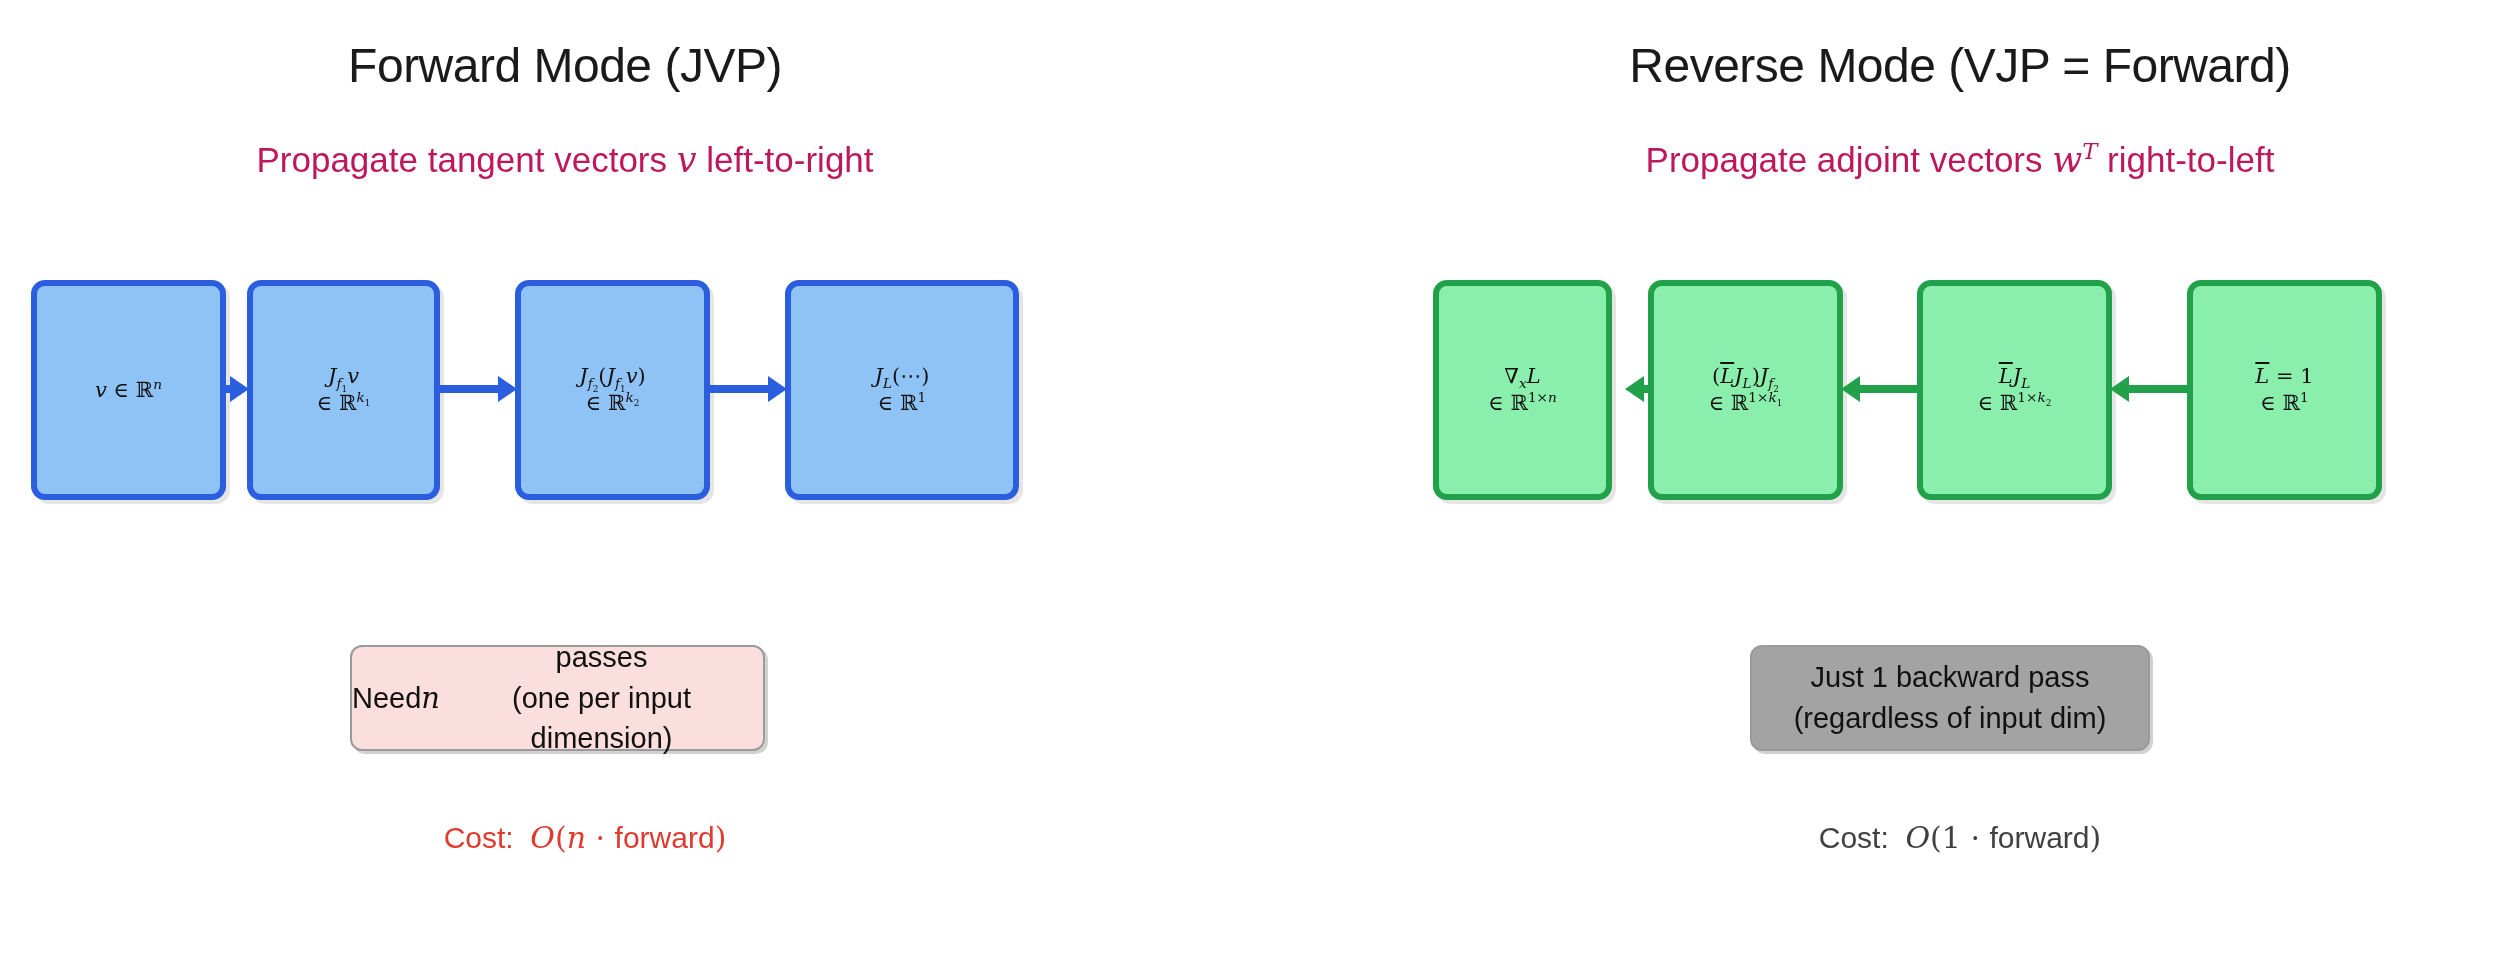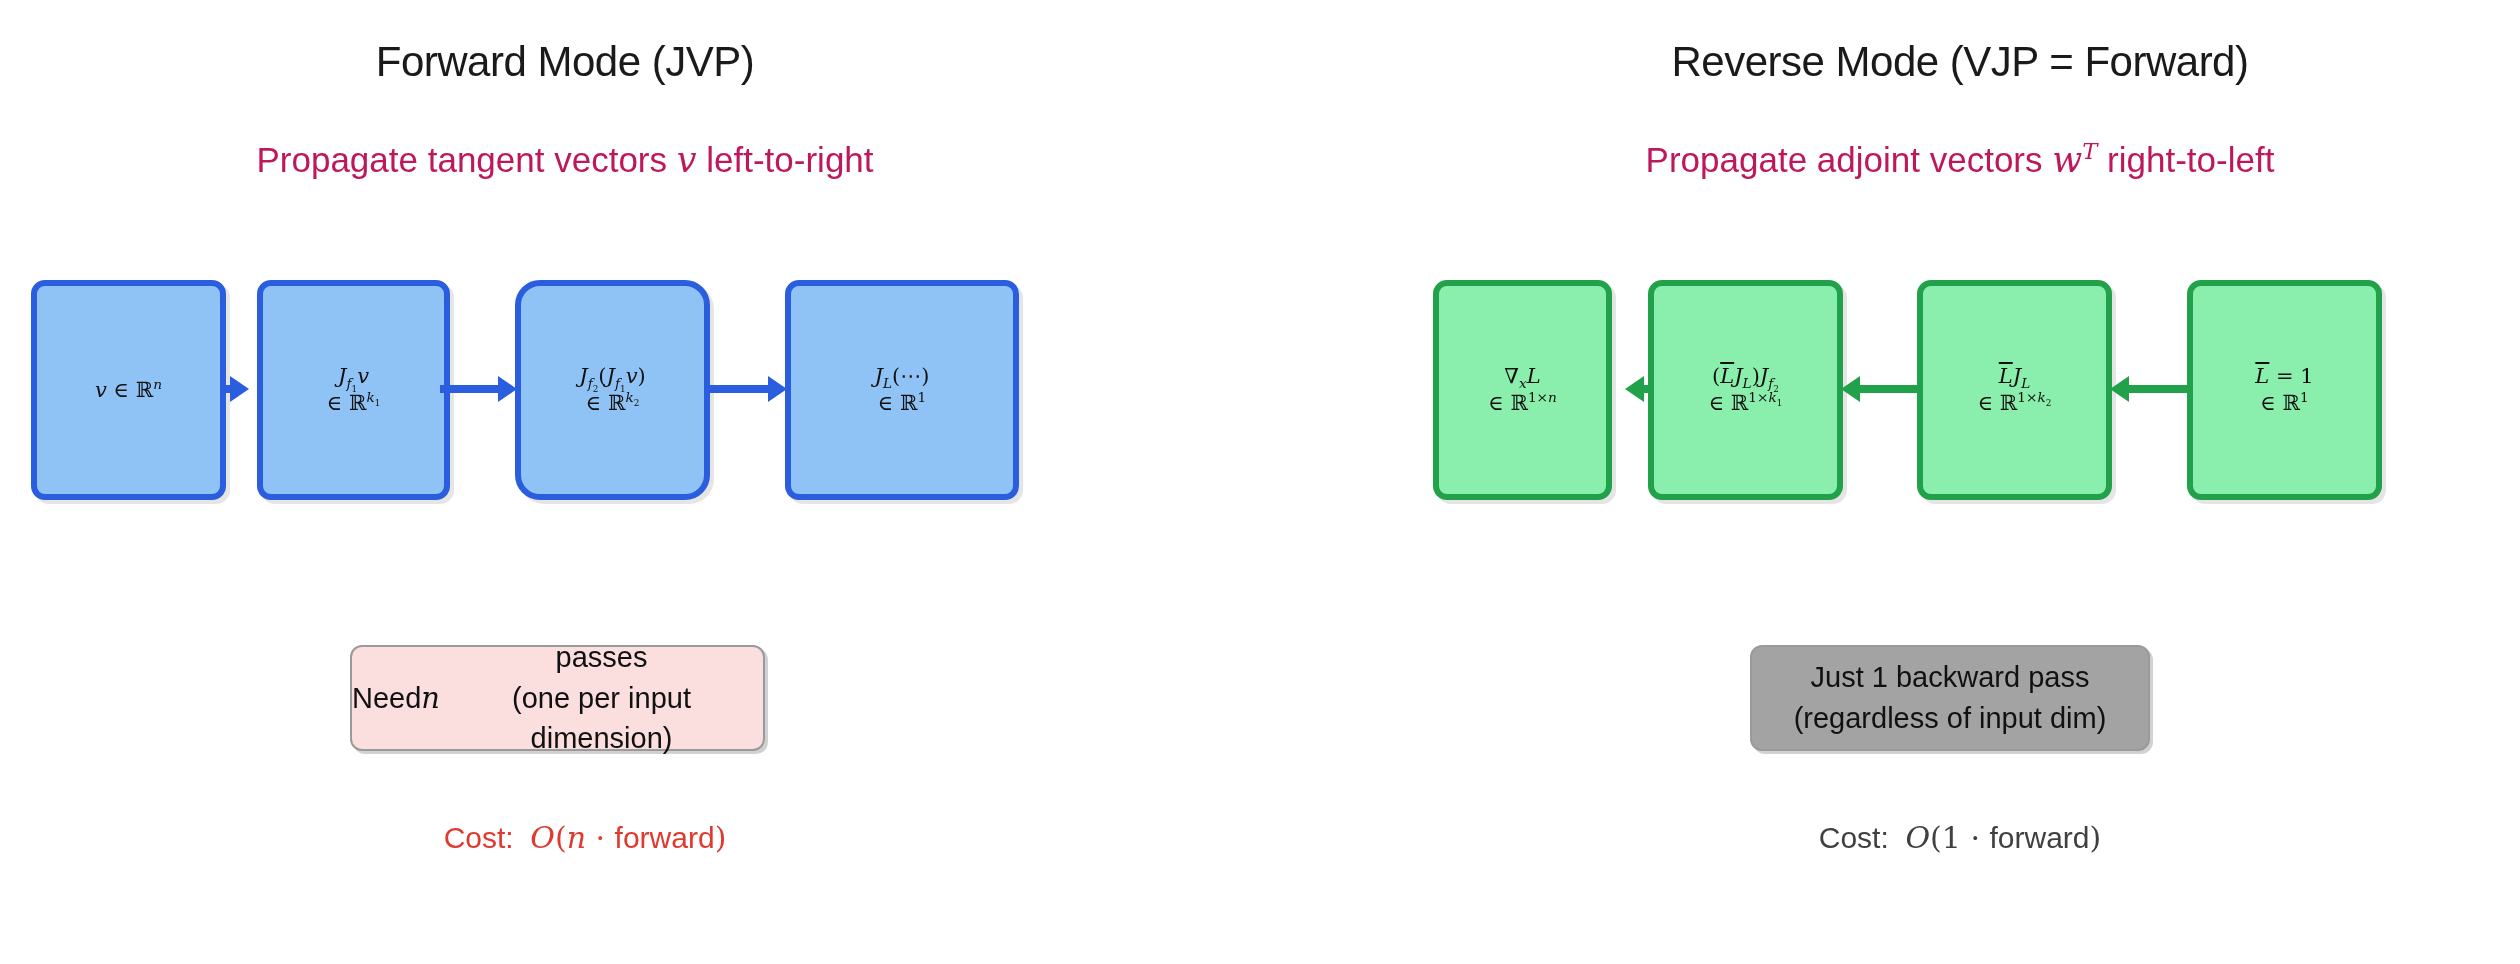--- a/index.html
+++ b/index.html
@@ -1,21 +1,21 @@
 <!DOCTYPE html>
 <html><head>
 <meta charset="utf-8">
 <style>
   html,body{margin:0;padding:0;background:#ffffff;}
   body{width:2520px;height:964px;position:relative;overflow:hidden;
        font-family:"Liberation Sans",sans-serif;color:#1a1a1a;}
   .canvas{position:absolute;inset:0;}
 
   
-  .title{position:absolute;top:38px;font-size:42px;letter-spacing:-0.5px;
+  .title{position:absolute;top:38px;font-size:48px;letter-spacing:-0.5px;
          text-align:center;color:#1a1a1a;white-space:nowrap;}
   #fwd-title{left:0;width:1130px;}
   #rev-title{left:1400px;width:1120px;}
   .subtitle{position:absolute;top:140px;font-size:35px;color:#be185d;
             text-align:center;white-space:nowrap;}
   #fwd-subtitle{left:0;width:1130px;}
   #rev-subtitle{left:1400px;width:1120px;}
 
   
   .m, .fbox{font-family:"DejaVu Serif","Liberation Serif",serif;}
@@ -24,22 +24,22 @@
   .ol{font-style:italic;text-decoration:overline;}
 
   
   .fbox{position:absolute;top:280px;height:220px;box-sizing:border-box;
         border:6px solid;border-radius:14px;
         display:flex;flex-direction:column;align-items:center;justify-content:center;
         text-align:center;font-size:21px;line-height:1.28;color:#101010;
         box-shadow:4px 4px 0 rgba(0,0,0,0.10);}
   .fbox.blue{background:#8FC3F6;border-color:#2B5EDE;}
   .fbox.green{background:#8AEEAC;border-color:#21A149;}
-  #lb1{left:31px;width:195px;}  #lb2{left:257px;width:193px;text-align:center;}
-  #lb3{left:515px;width:195px;border-radius:25px;} #lb4{left:785px;width:234px;text-align:right;}
+  #lb1{left:31px;width:195px;}  #lb2{left:247px;width:193px;text-align:center;}
+  #lb3{left:515px;width:195px;} #lb4{left:785px;width:234px;text-align:right;}
   #rb1{left:1433px;width:179px;} #rb2{left:1648px;width:195px;}
   #rb3{left:1917px;width:195px;} #rb4{left:2187px;width:195px;}
 
   
   .arrow{position:absolute;top:389px;height:0;}
   .arrow .shaft{position:absolute;top:-4px;height:8px;}
   .arrow .head{position:absolute;top:-13px;width:0;height:0;
                border-top:13px solid transparent;border-bottom:13px solid transparent;}
   .ar .shaft{left:0;right:14px;}
   .ar .head{right:-2px;border-left:19px solid;}

